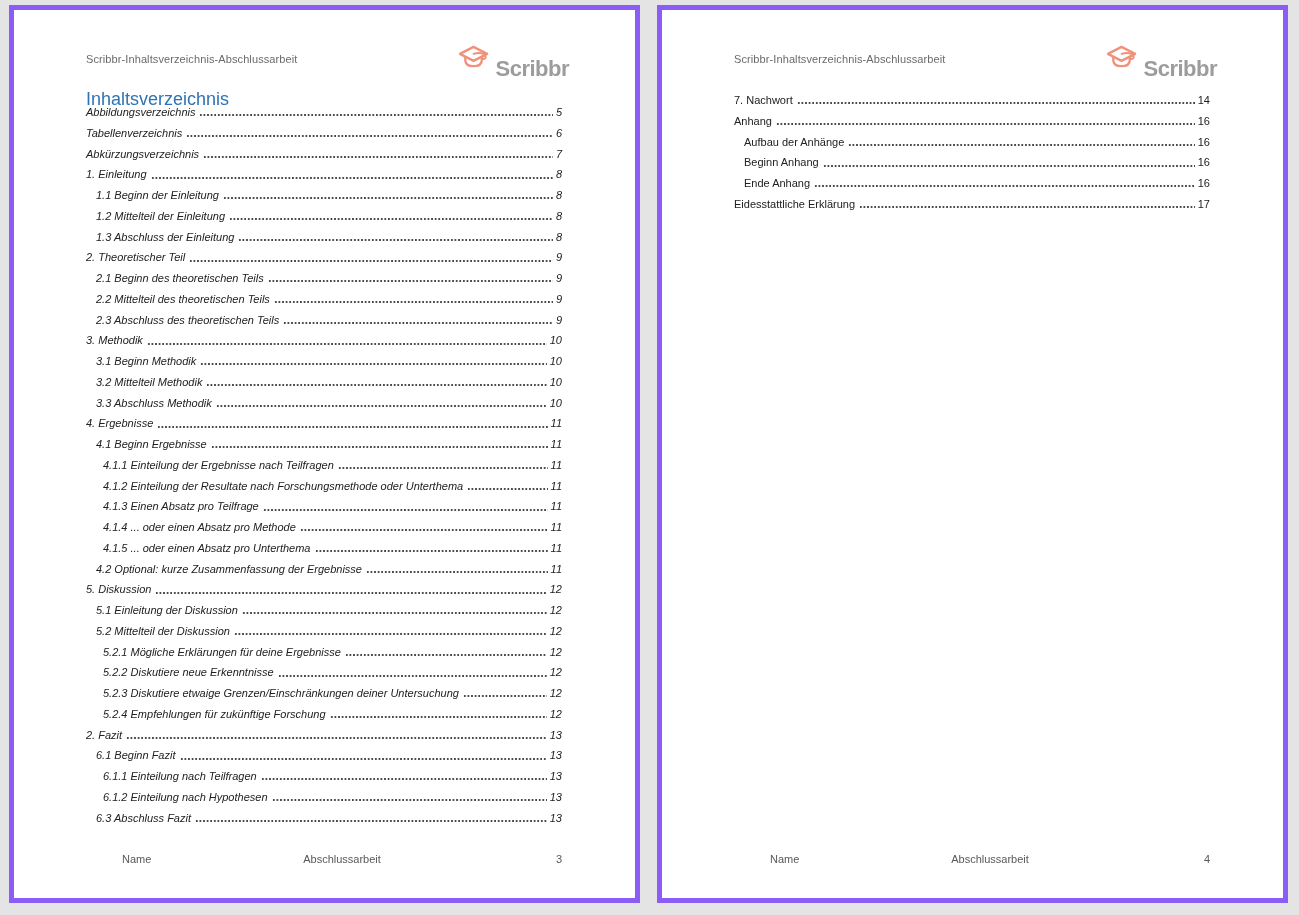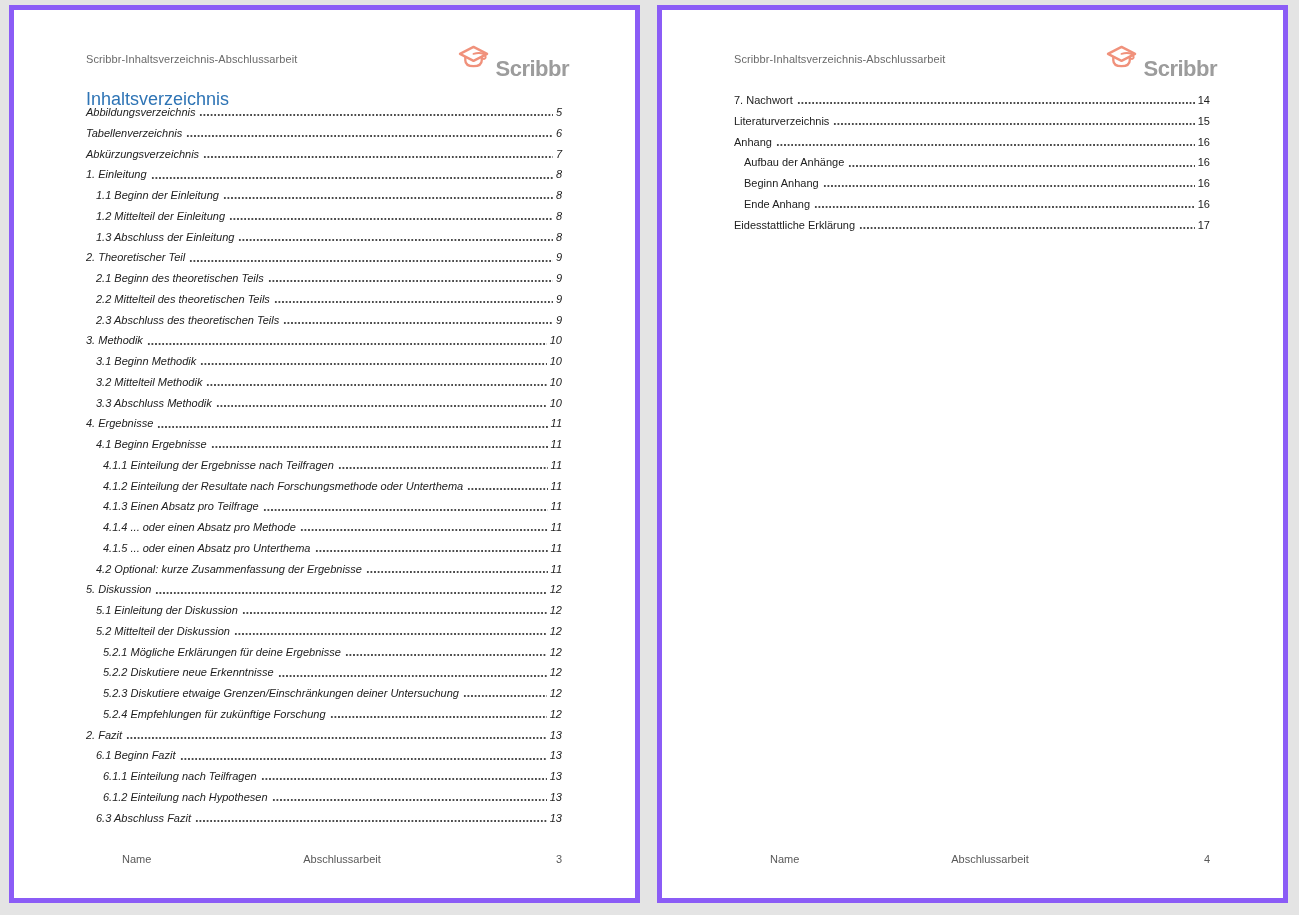--- a/index.html
+++ b/index.html
@@ -322,25 +322,20 @@
       </span>
     </div>
 
     <div class="toc-list">
         <div class="toc-row lvl0">
           <span class="toc-label">7. Nachwort</span>
           <span class="toc-leader"></span>
           <span class="toc-pagenum">14</span>
         </div>
         <div class="toc-row lvl0">
-          <span class="toc-label">Literaturverzeichnis</span>
-          <span class="toc-leader"></span>
-          <span class="toc-pagenum">15</span>
-        </div>
-        <div class="toc-row lvl0">
           <span class="toc-label">Anhang</span>
           <span class="toc-leader"></span>
           <span class="toc-pagenum">16</span>
         </div>
         <div class="toc-row lvl1">
           <span class="toc-label">Aufbau der Anhänge</span>
           <span class="toc-leader"></span>
           <span class="toc-pagenum">16</span>
         </div>
         <div class="toc-row lvl1">

